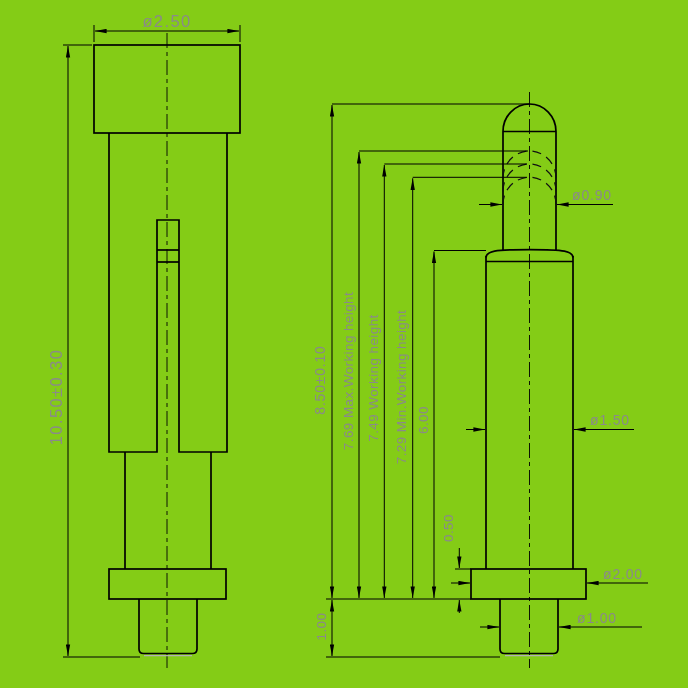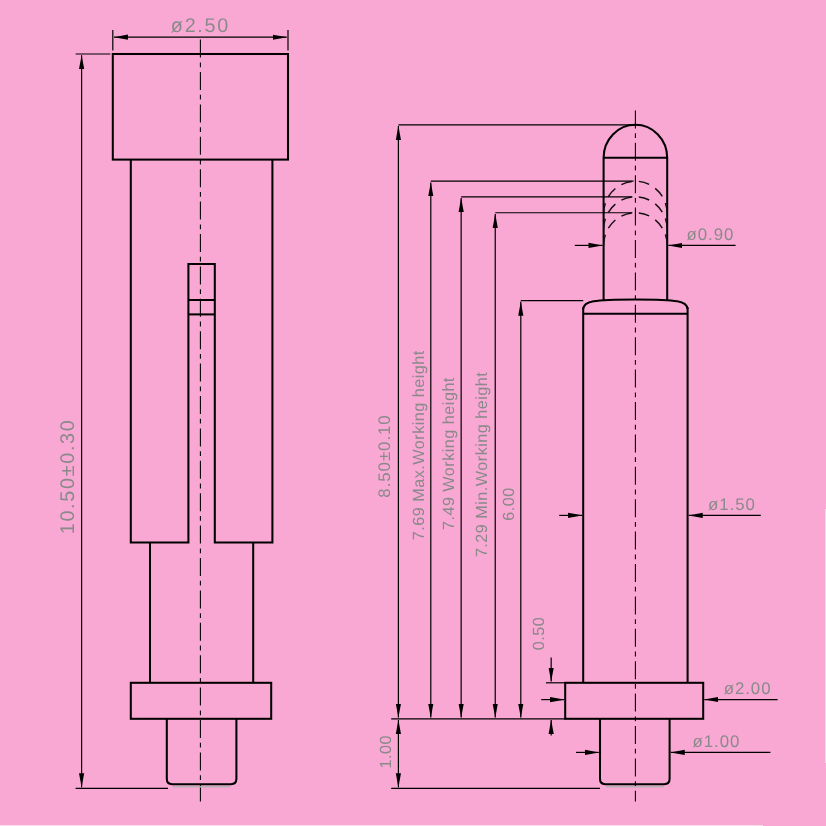--- a/index.html
+++ b/index.html
@@ -1,16 +1,16 @@
 <!DOCTYPE html>
 <html><head>
 <meta charset="utf-8">
 <style>
   html,body{margin:0;padding:0;background:#ffffff;}
-  .stage{width:688px;height:688px;position:relative;background:#f9a8d4;overflow:hidden;}
+  .stage{width:688px;height:688px;position:relative;background:#84cc16;overflow:hidden;}
   svg{display:block;}
   .obj{stroke:#000000;stroke-width:1.7;fill:none;stroke-linejoin:miter;}
   .thin{stroke:#000000;stroke-width:1;fill:none;}
   .cl{stroke:#000000;stroke-width:0.9;fill:none;stroke-dasharray:15 4 4 4;}
   .dash{stroke:#111111;stroke-width:1.2;fill:none;stroke-dasharray:9 6;}
   .chamfer{stroke:#b3b3b3;stroke-width:1.3;fill:none;}
   .dim-label{fill:#8a8a8a;font-family:"Liberation Sans", sans-serif;font-size:14px;letter-spacing:0.8px;}
   .dim-label-lg{fill:#8a8a8a;font-family:"Liberation Sans", sans-serif;font-size:16.5px;letter-spacing:1.4px;}
   .dim-label-sm{fill:#8a8a8a;font-family:"Liberation Sans", sans-serif;font-size:13.5px;letter-spacing:0.4px;}
   .anchor-mid{text-anchor:middle;}

